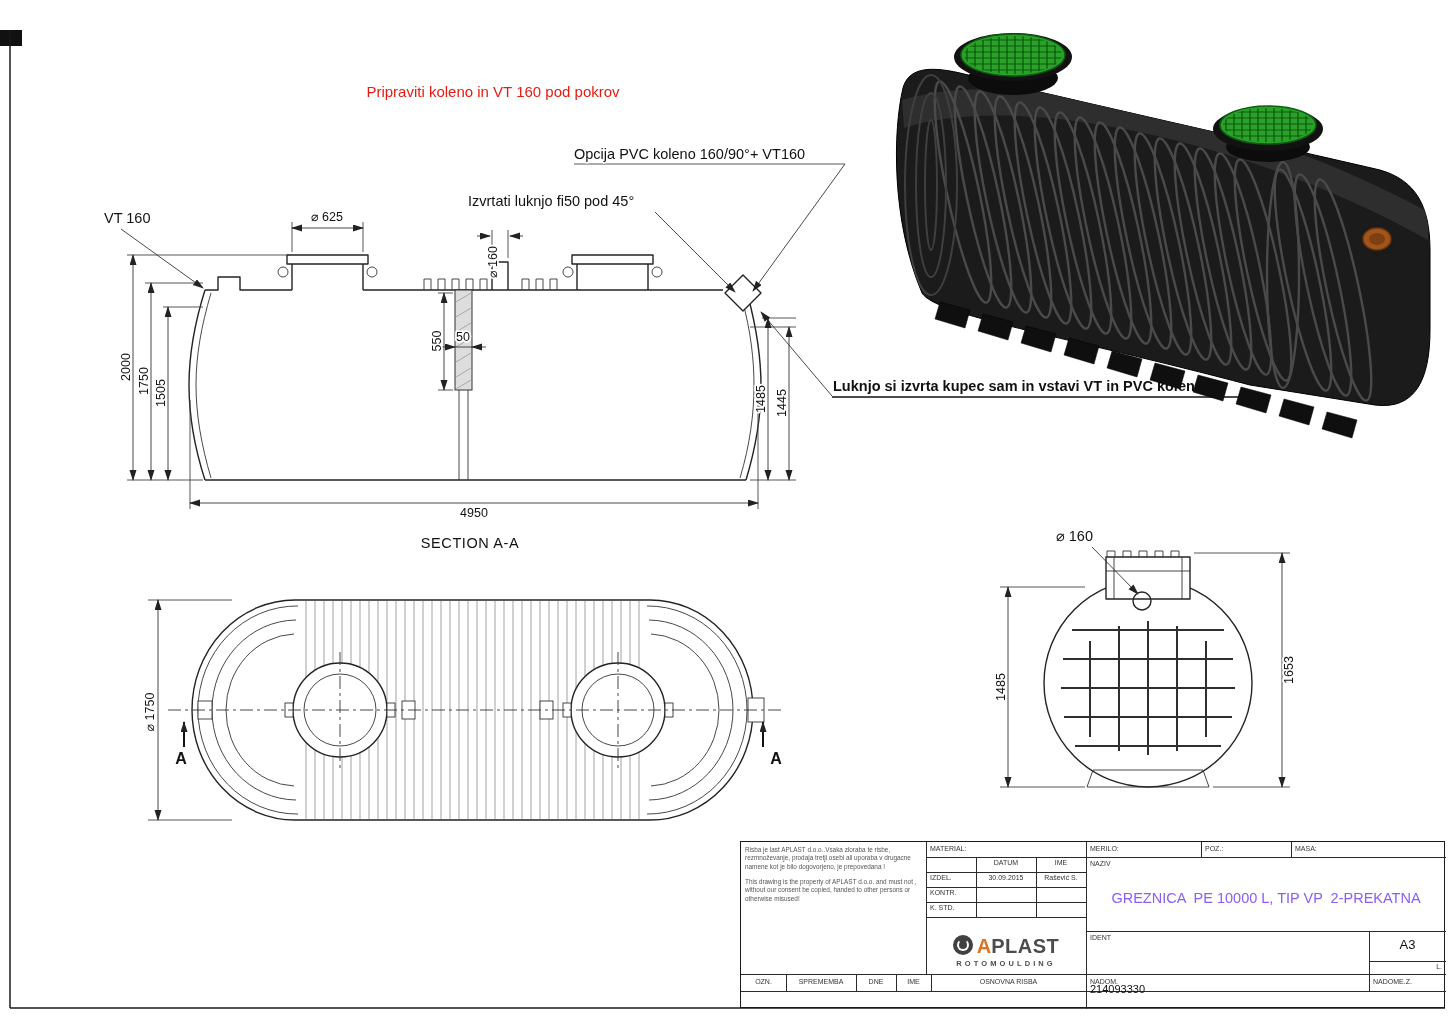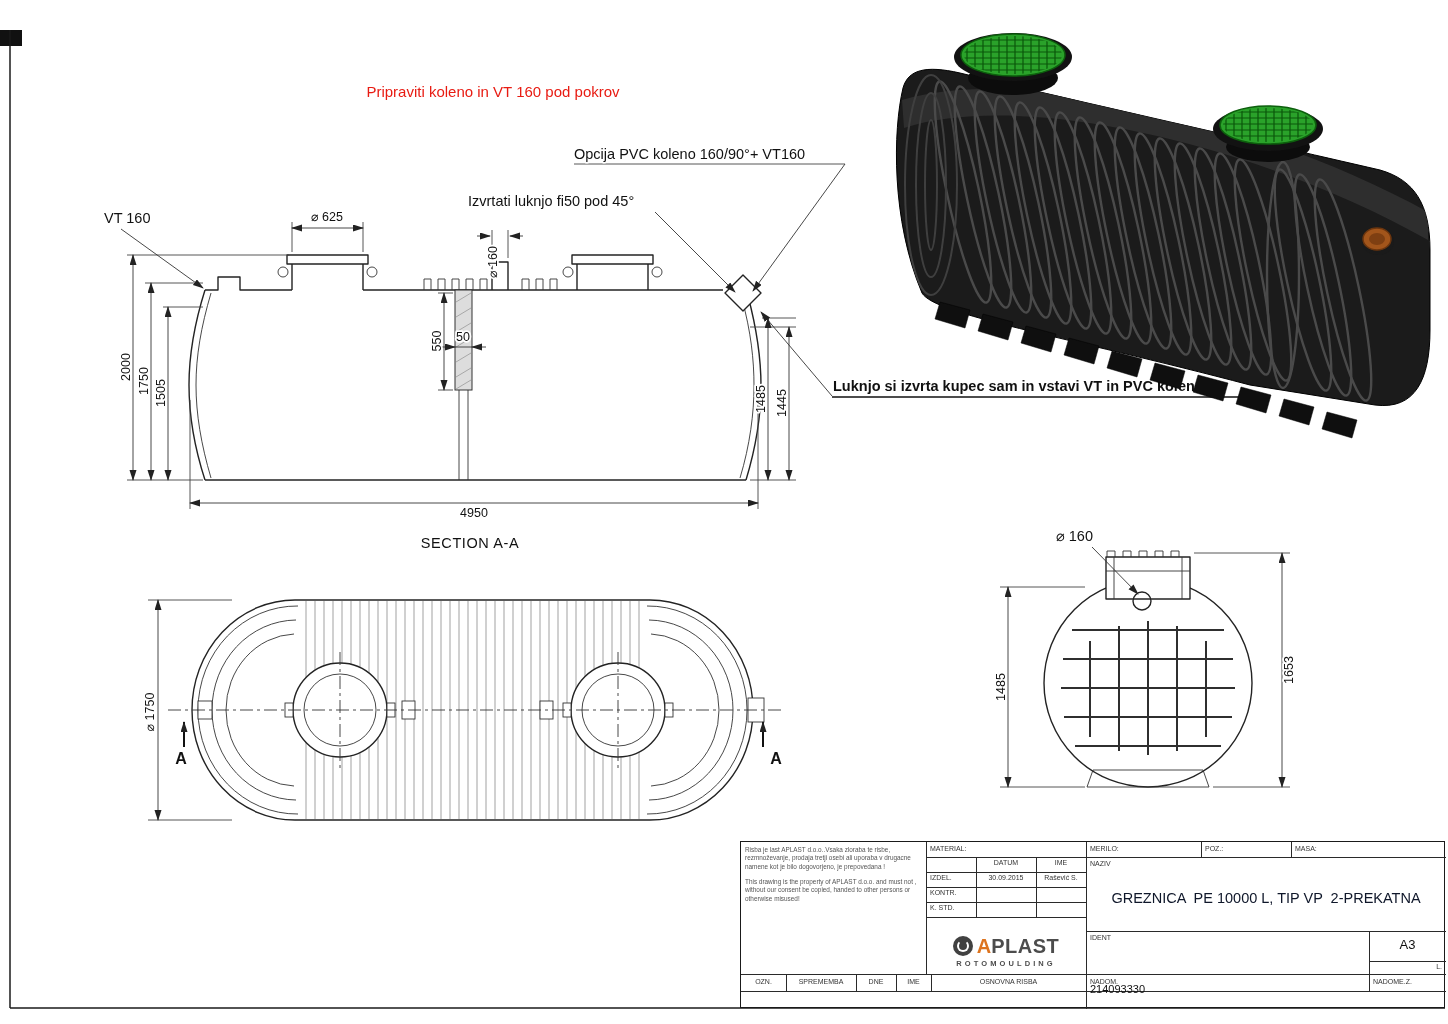--- a/index.html
+++ b/index.html
@@ -29,26 +29,26 @@
   #titleblock { position:absolute; left:740px; top:841px; width:705px; height:167px;
                 background:#fff; border:1.5px solid #1a1a1a; color:#222; }
   .hl,.vl { position:absolute; background:#2a2a2a; }
   .hl { height:1px; } .vl { width:1px; }
   .lbl  { position:absolute; font-size:7px; color:#333; white-space:nowrap; }
   .lblc { text-align:center; }
   .lblr { text-align:right; }
   .disc { position:absolute; left:4px; top:4px; width:176px; font-size:6.4px; line-height:1.3; color:#555; }
   .disc p + p { margin-top:7px; }
   .tb-title  { position:absolute; left:345px; top:44px; width:360px; height:24px; line-height:24px;
-               text-align:center; font-size:14.5px; color:#0f172a; white-space:pre; }
+               text-align:center; font-size:14.5px; color:#8b5cf6; white-space:pre; }
   .ident-val { position:absolute; left:349px; top:105px; font-size:11px; color:#111;margin-top:36px; }
   .fmt  { position:absolute; left:628px; top:95px; width:77px; text-align:center; font-size:13px; color:#111; }
   .logo { position:absolute; left:188px; top:86px; width:154px; height:46px;
           display:flex; flex-direction:column; align-items:center; justify-content:center; }
-  .logo-row  { display:flex; align-items:center; gap:4px; }
+  .logo-row  { display:flex; align-items:flex-start; gap:4px; }
   .logo-icon { width:20px; height:20px; border-radius:50%; background:#414141; position:relative; }
   .logo-icon::after { content:""; position:absolute; left:4px; top:4px; width:8px; height:8px;
           border-radius:50%; border:2.5px solid #fff; border-top-color:transparent; }
   .logo-a    { color:#dd741f; font-weight:800; font-size:20px; }
   .logo-plast{ color:#4c4c4c; font-weight:800; font-size:20px; letter-spacing:0.5px; }
   .logo-sub  { color:#4c4c4c; font-size:7.5px; letter-spacing:3.1px; font-weight:600; margin-top:1px; }
 </style>
 </head>
 <body>
 

